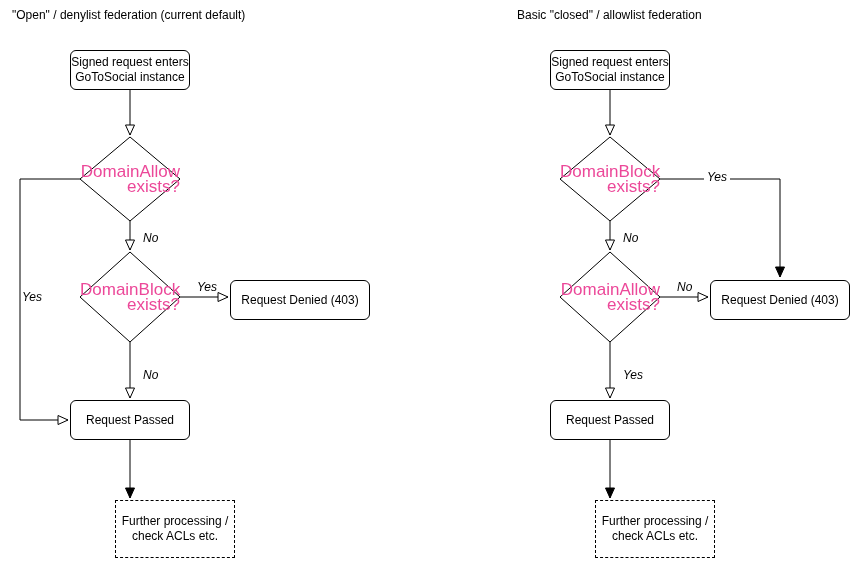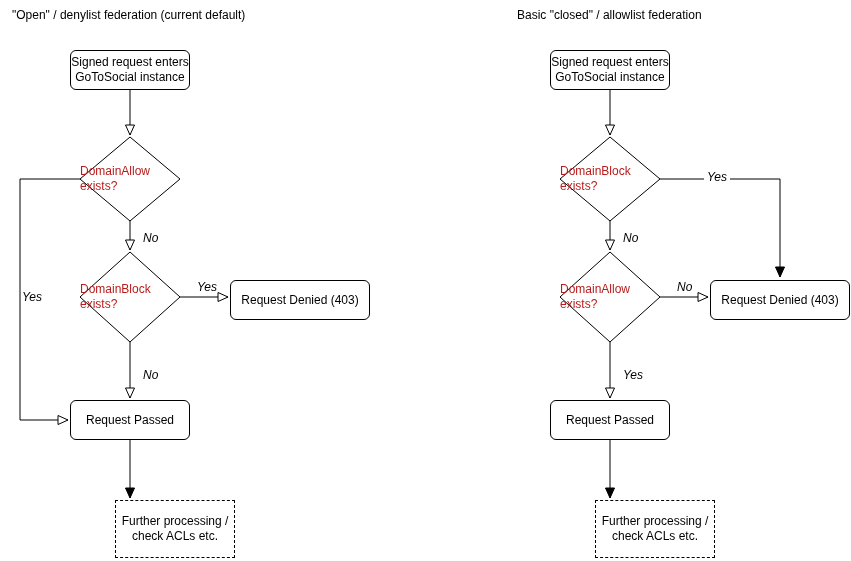--- a/index.html
+++ b/index.html
@@ -39,25 +39,25 @@
     font-size: 12px;
     line-height: 15px;
     white-space: pre-line;
     color: #000000;
   }
   .node.round { border-radius: 6px; }
   .node.dashed { border-style: dashed; margin-left: 45px; }
   .diamond-label {
     position: absolute;
     width: 100px;
-    text-align: left;
-    font-size: 12px;
+    text-align: right;
+    font-size: 17px;
     line-height: 15px;
     white-space: pre-line;
-    color: #b91c1c;
+    color: #ec4899;
   }
   .edge-label {
     position: absolute;
     font-size: 12px;
     line-height: 13px;
     white-space: nowrap;
     color: #000000;
     font-style: italic;
   }
   .edge-label.on-line {

